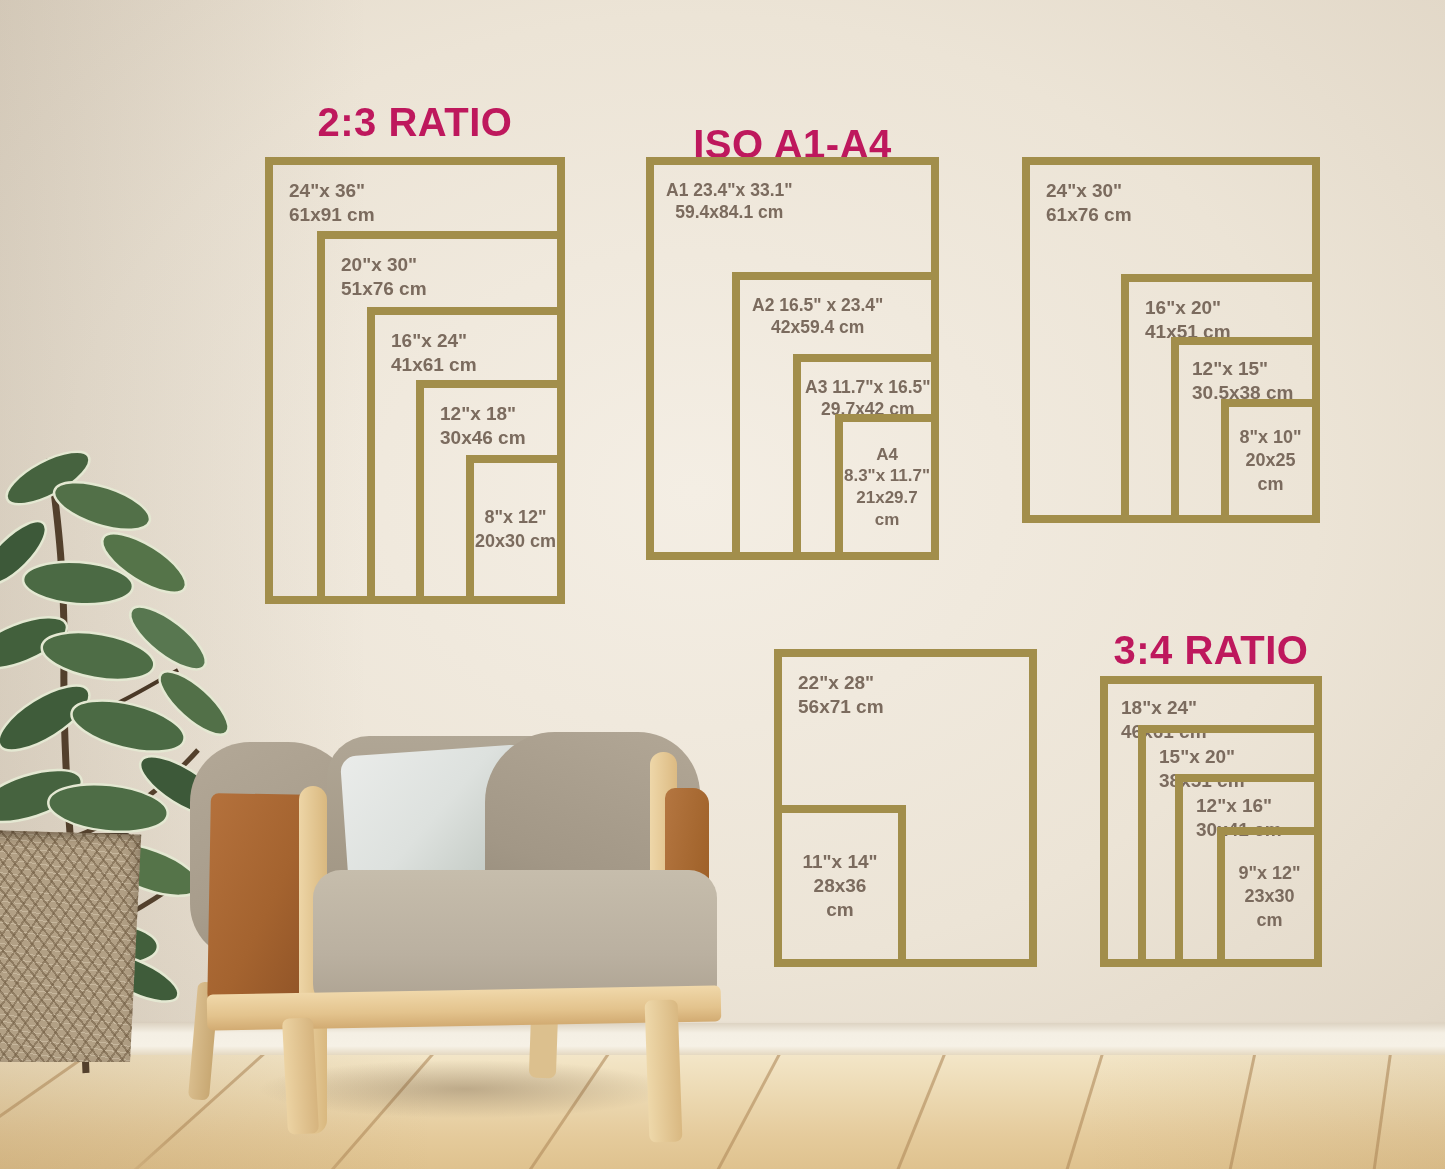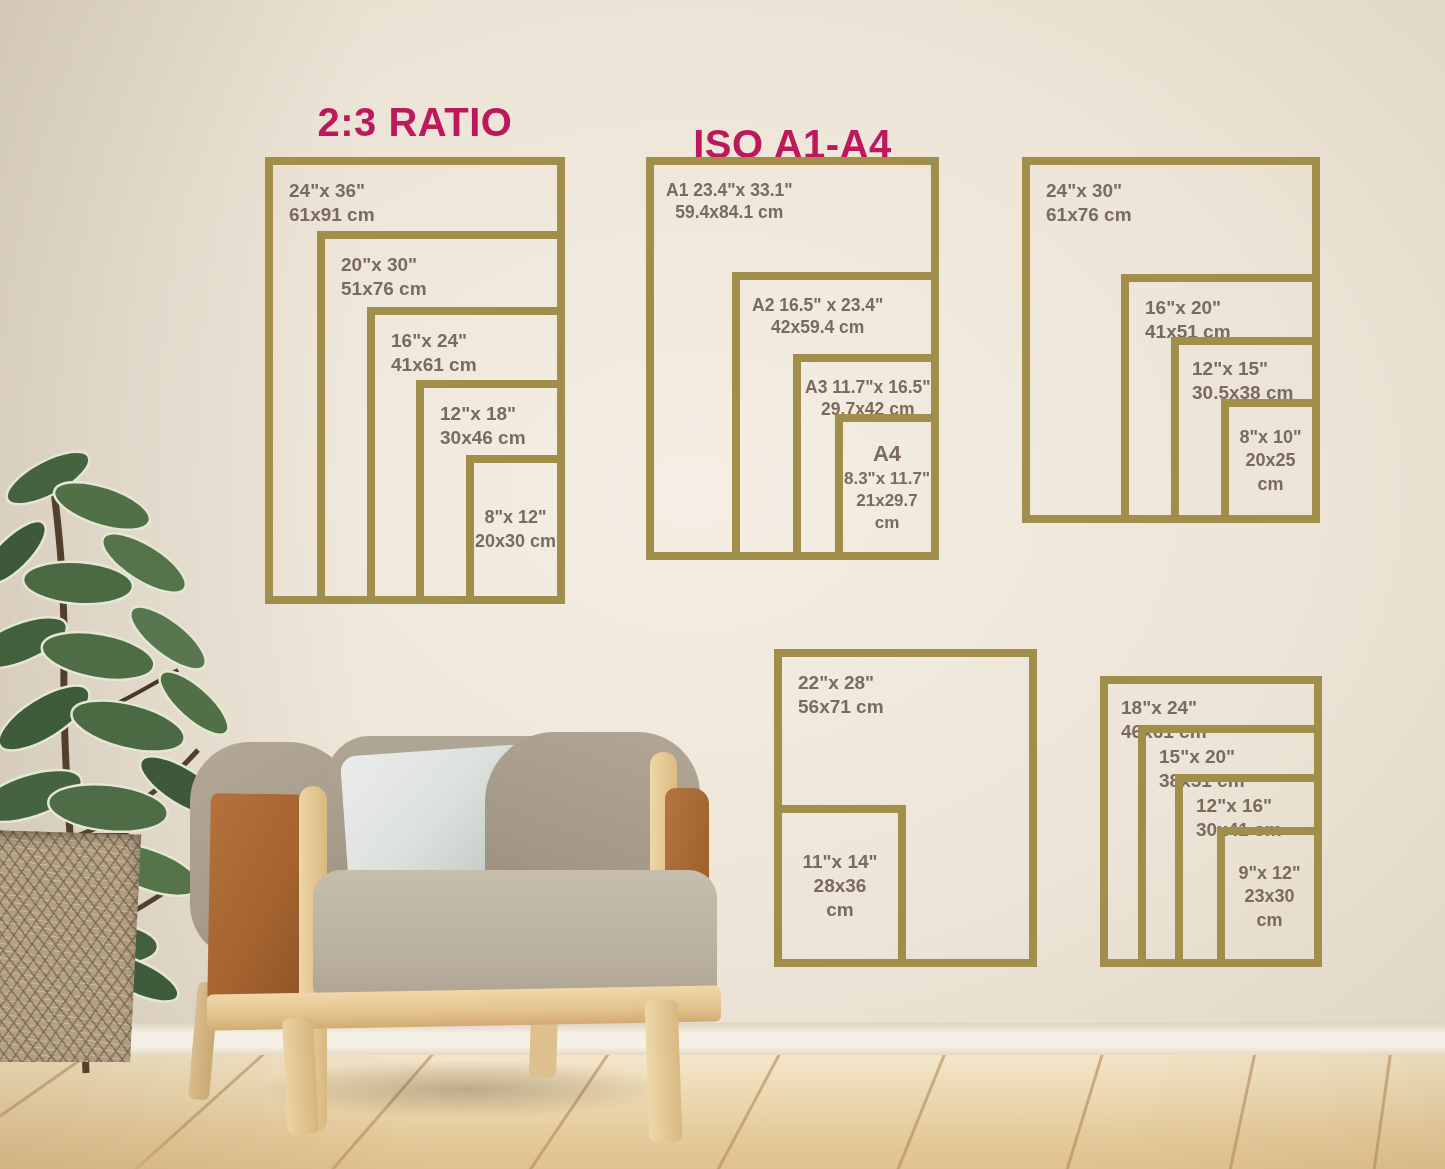--- a/index.html
+++ b/index.html
@@ -146,21 +146,21 @@
     </div>
   </div>
   <div class="frame" style="left:793px;top:354px;width:146px;height:206px;">
     <div class="flabel iso" style="left:4px;">
       <div>A3 11.7"x 16.5"</div>
         <div>29.7x42 cm</div>
     </div>
   </div>
   <div class="frame ctr" style="left:835px;top:414px;width:104px;height:146px;">
     <div class="flabel" style="font-size:17px;">
-      <div style="font-size:22px;">A4</div>
+      <div style="font-size:17px;">A4</div>
       <div>8.3"x 11.7"</div>
       <div>21x29.7</div>
       <div>cm</div>
     </div>
   </div>
 
   <div class="frame" style="left:1022px;top:157px;width:298px;height:366px;">
     <div class="flabel">
       <div>24"x 30"</div>
         <div>61x76 cm</div>
@@ -193,20 +193,21 @@
     </div>
   </div>
   <div class="frame ctr" style="left:774px;top:805px;width:132px;height:162px;">
     <div class="flabel" style="font-size:19px;">
       <div>11"x 14"</div>
       <div>28x36</div>
       <div>cm</div>
     </div>
   </div>
 
+  <div class="gtitle" style="left:1100px;top:630px;width:222px;">3:4 RATIO</div>
   <div class="frame" style="left:1100px;top:676px;width:222px;height:291px;">
     <div class="flabel tight">
       <div>18"x 24"</div>
         <div>46x61 cm</div>
     </div>
   </div>
   <div class="frame" style="left:1138px;top:725px;width:184px;height:242px;">
     <div class="flabel tight">
       <div>15"x 20"</div>
         <div>38x51 cm</div>

